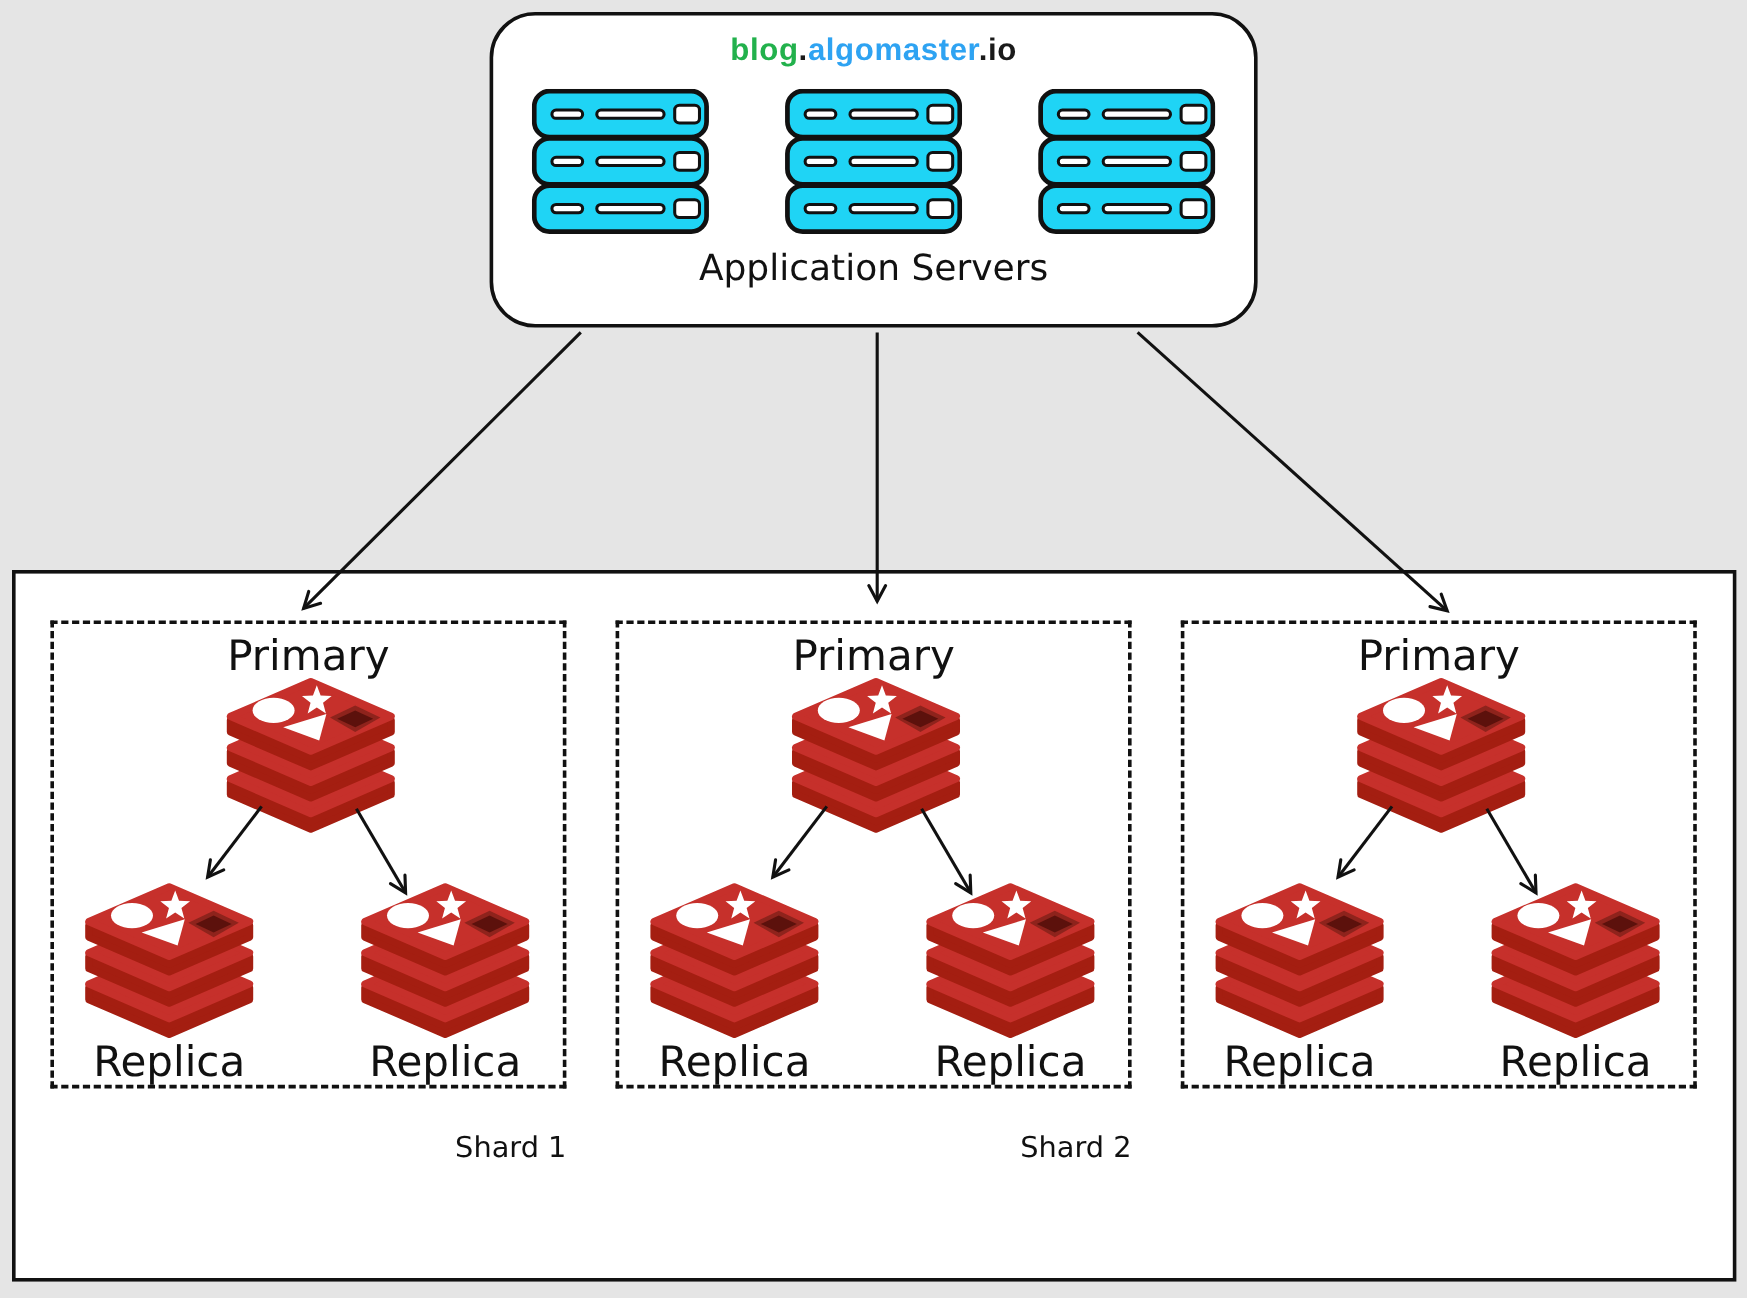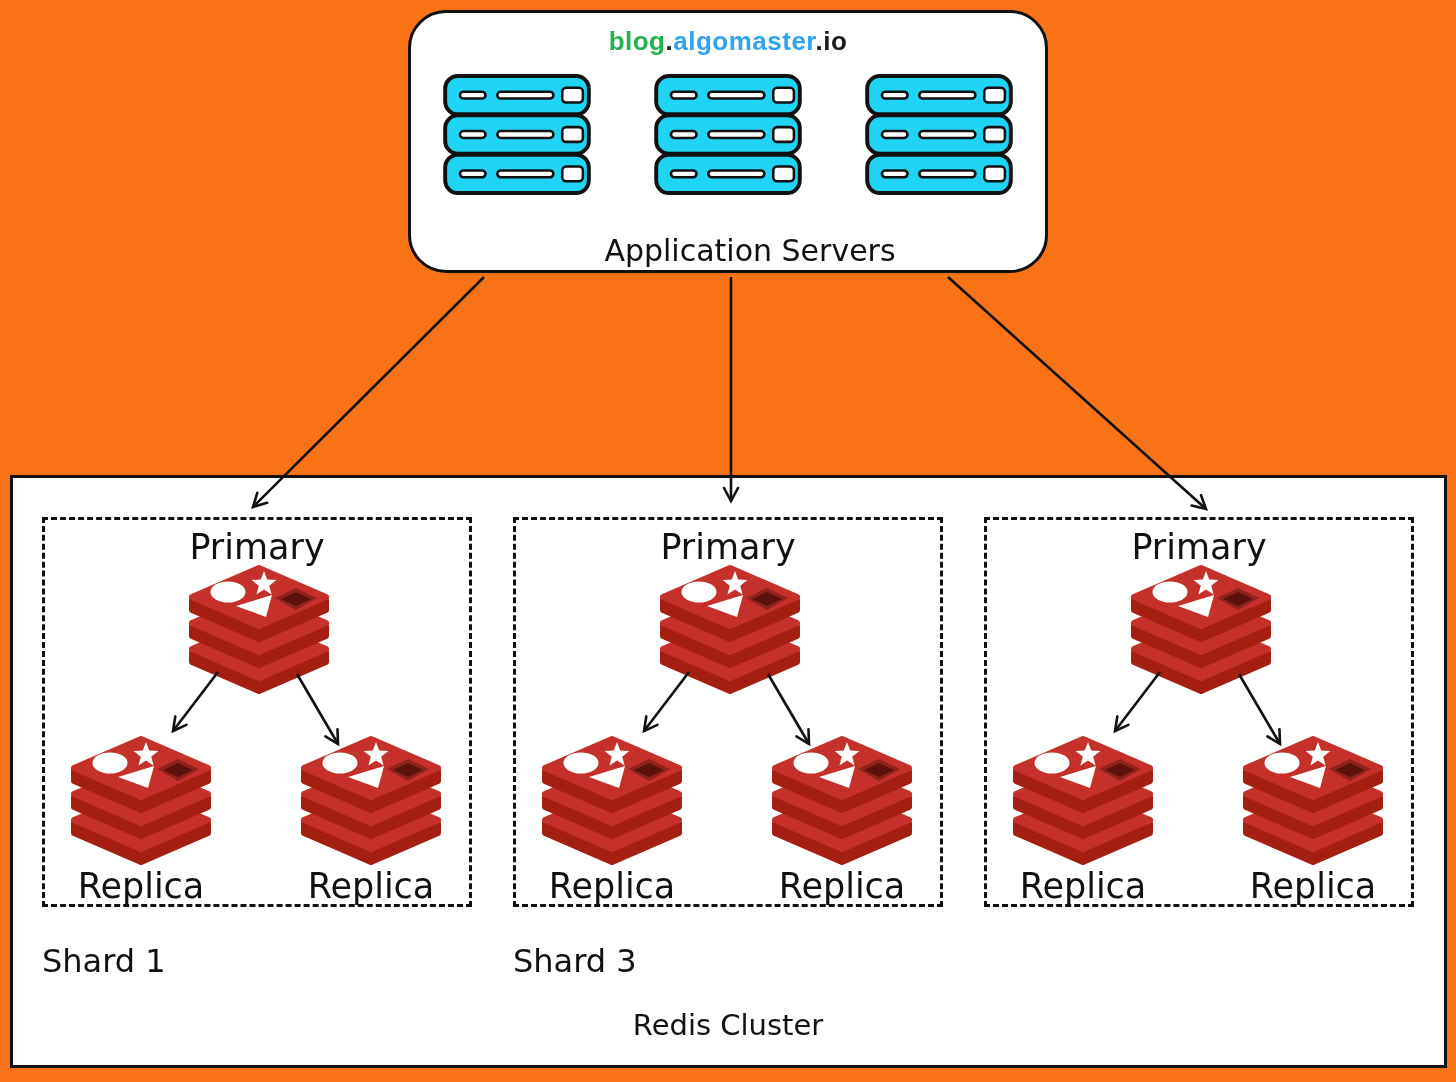--- a/index.html
+++ b/index.html
@@ -1,51 +1,51 @@
 <!DOCTYPE html>
 <html style="--brand_green: #22B14C; --brand_blue: #2EA3F2; --server_cyan: #1FD4F5; --redis_red: #C6302B; --redis_dark_red: #A41E11; --redis_hole: #8E231C; --redis_hole_deep: #5C110C; --outline: #111111;"><head>
 <meta charset="utf-8">
 <style>
   html,body{margin:0;padding:0;background:#ffffff;}
   #canvas{
-    position:relative;width:1456px;height:1082px;background:#f97316;overflow:hidden;
+    position:relative;width:1456px;height:1082px;background:#e5e5e5;overflow:hidden;
     font-family:"DejaVu Sans", sans-serif;color:#111;text-decoration:underline;
   }
   
   .app-box{
     position:absolute;left:408px;top:10px;width:640px;height:263px;
     border:3px solid #111;border-radius:38px;background:#fff;box-sizing:border-box;
   }
   .brand{position:absolute;top:13px;left:0;width:100%;text-align:center;
     font-family:"Liberation Sans", sans-serif;font-weight:bold;font-size:26px;letter-spacing:.5px;}
   .brand .g{color:var(--brand_green);}
   .brand .b{color:var(--brand_blue);}
   .brand .k{color:#1a1a1a;}
   .servers{position:absolute;top:61px;left:0;width:100%;display:flex;justify-content:center;gap:63px;}
   .server-svg{width:148px;height:121px;}
-  .app-title{position:absolute;bottom:2px;left:0;width:100%;text-align:center;font-size:30px;margin-left:22px;}
+  .app-title{position:absolute;bottom:29px;left:0;width:100%;text-align:center;font-size:30px;}
   
   .cluster-box{
     position:absolute;left:10px;top:475px;width:1437px;height:593px;
     border:3px solid #111;box-sizing:border-box;background:#fff;
   }
   .shard{
     position:absolute;top:517px;width:430px;height:390px;
     border:3px dashed #111;box-sizing:border-box;
   }
   .shard-1{left:42px;} .shard-2{left:513px;} .shard-3{left:984px;}
   .node-label{position:absolute;font-size:35px;text-align:center;}
   .primary-label{top:7px;left:0;width:100%;}
   .replica-label-l{top:346px;left:20px;width:152px;}
   .replica-label-r{top:346px;left:250px;width:152px;}
   .redis-svg{position:absolute;width:150px;height:132px;}
   .redis-primary{left:139px;top:44px;}
   .redis-replica-l{left:21px;top:215px;}
   .redis-replica-r{left:251px;top:215px;}
-  .shard-name{position:absolute;top:942px;width:430px;text-align:left;font-size:32px;}
+  .shard-name{position:absolute;top:942px;width:430px;text-align:right;font-size:24px;}
   .shard-name-1{left:42px;} .shard-name-2{left:513px;} .shard-name-3{left:984px;}
   .cluster-label{position:absolute;top:1008px;left:0;width:100%;text-align:center;font-size:29px;}
   
   .overlay{position:absolute;left:0;top:0;width:1456px;height:1082px;pointer-events:none;}
   .arrow{stroke:#111;stroke-width:2.6;fill:none;}
 </style>
 </head>
 <body>
 
 <div id="canvas">
@@ -152,22 +152,21 @@
         <use href="#redis-db"></use>
       </svg>
     <svg class="redis-svg redis-replica-r">
         <use href="#redis-db"></use>
       </svg>
     <div class="node-label replica-label-l">Replica</div>
     <div class="node-label replica-label-r">Replica</div>
   </div>
 
   <div class="shard-name shard-name-1">Shard 1</div>
-  <div class="shard-name shard-name-2">Shard 3</div>
-  <div class="cluster-label">Redis Cluster</div>
+  <div class="shard-name shard-name-2">Shard 2</div>
 
   <svg class="overlay">
 
     <line class="arrow" x1="484" y1="277" x2="253" y2="507" marker-end="url(#ah)"></line>
     <line class="arrow" x1="731" y1="277" x2="731" y2="501" marker-end="url(#ah)"></line>
     <line class="arrow" x1="948" y1="277" x2="1206" y2="509" marker-end="url(#ah)"></line>
 
     <line class="arrow" x1="218" y1="672" x2="173" y2="731" marker-end="url(#ah)"></line>
     <line class="arrow" x1="297" y1="674" x2="338" y2="744" marker-end="url(#ah)"></line>
 

